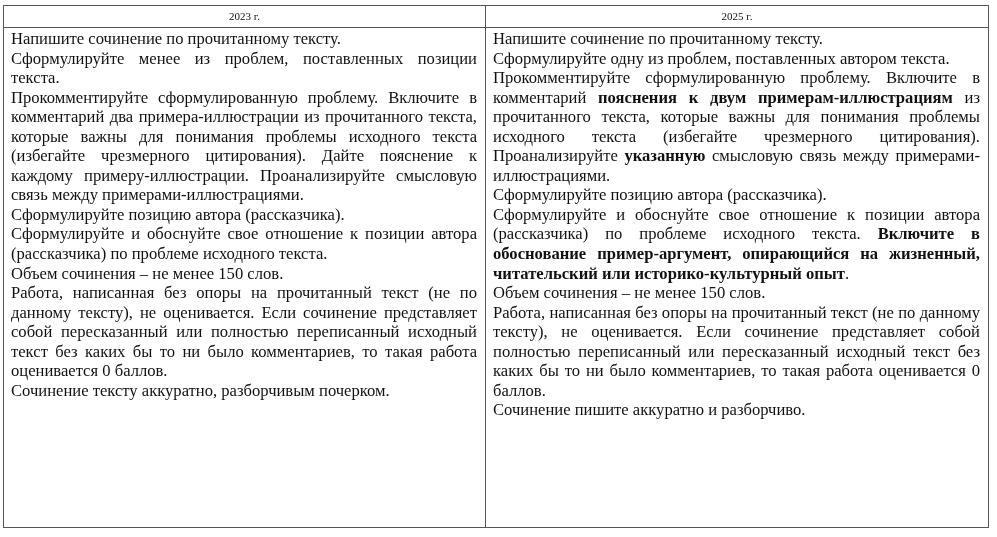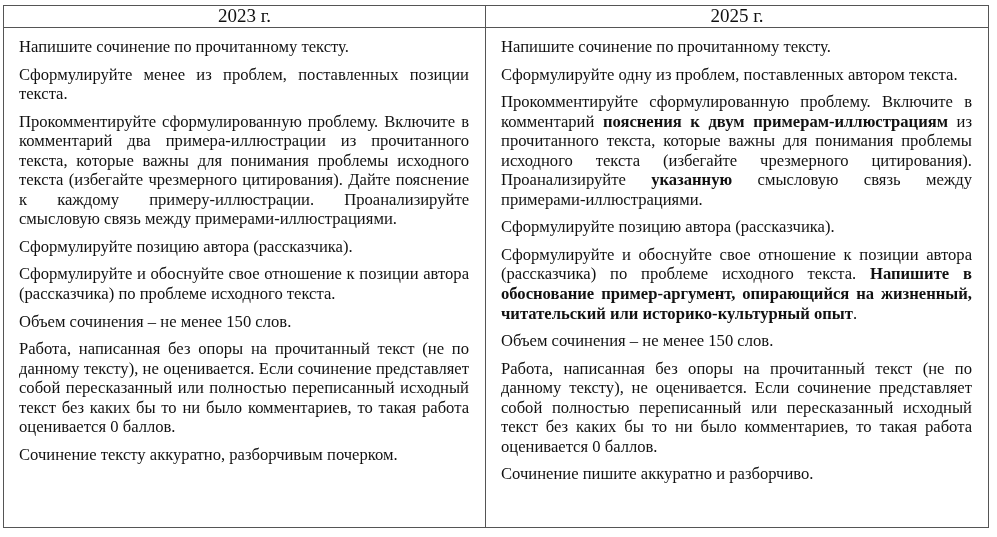--- a/index.html
+++ b/index.html
@@ -23,35 +23,35 @@
       height: 523px;
       border-collapse: collapse;
       table-layout: fixed;
     }
     .doc-table th, .doc-table td {
       border: 1.5px solid #555555;
       vertical-align: top;
     }
     .doc-table th {
       font-weight: normal;
-      font-size: 19px;
+      font-size: 11px;
       height: 21px;
       line-height: 20px;
       padding: 0;
       text-align: center;
     }
     .doc-table td {
       padding: 1px 8px 0 7px;
       font-size: 16.6px;
       line-height: 19.55px;
     }
     .col-left { width: 482px; }
     .col-right { width: 503px; }
     .para {
-      margin: 8px;
+      margin: 0;
       text-align: justify;
       text-align-last: left;
     }
     .para .b { font-weight: normal; }
     .para .bu { font-weight: bold; text-decoration-thickness: 1.5px; text-underline-offset: 2px; }
   </style>
 </head>
 <body>
 
 <table class="doc-table">
@@ -75,20 +75,20 @@
           <p class="para"><span>Сформулируйте и обоснуйте свое отношение к позиции автора (рассказчика) по проблеме исходного текста.</span></p>
           <p class="para"><span>Объем сочинения – не менее 150 слов.</span></p>
           <p class="para"><span>Работа, написанная без опоры на прочитанный текст (не по данному тексту), не оценивается. Если сочинение представляет собой пересказанный или полностью переписанный исходный текст без каких бы то ни было комментариев, то такая работа оценивается 0 баллов.</span></p>
           <p class="para"><span>Сочинение тексту аккуратно, разборчивым почерком.</span></p>
         </td>
       <td>
           <p class="para"><span>Напишите сочинение по прочитанному тексту.</span></p>
           <p class="para"><span>Сформулируйте одну из проблем, поставленных автором текста.</span></p>
           <p class="para"><span>Прокомментируйте сформулированную проблему. Включите в комментарий </span><span class="bu">пояснения к двум примерам-иллюстрациям</span><span> из прочитанного текста, которые важны для понимания проблемы исходного текста (избегайте чрезмерного цитирования). Проанализируйте </span><span class="bu">указанную</span><span> смысловую связь между примерами-иллюстрациями.</span></p>
           <p class="para"><span>Сформулируйте позицию автора (рассказчика).</span></p>
-          <p class="para"><span>Сформулируйте и обоснуйте свое отношение к позиции автора (рассказчика) по проблеме исходного текста. </span><span class="bu">Напишите в обоснование пример-аргумент, опирающийся на жизненный, читательский или историко-культурный опыт</span><span>.</span></p>
+          <p class="para"><span>Сформулируйте и обоснуйте свое отношение к позиции автора (рассказчика) по проблеме исходного текста. </span><span class="bu">Включите в обоснование пример-аргумент, опирающийся на жизненный, читательский или историко-культурный опыт</span><span>.</span></p>
           <p class="para"><span>Объем сочинения – не менее 150 слов.</span></p>
           <p class="para"><span>Работа, написанная без опоры на прочитанный текст (не по данному тексту), не оценивается. Если сочинение представляет собой полностью переписанный или пересказанный исходный текст без каких бы то ни было комментариев, то такая работа оценивается 0 баллов.</span></p>
           <p class="para"><span>Сочинение пишите аккуратно и разборчиво.</span></p>
         </td>
     </tr>
   </tbody>
 </table>
 
 </body></html>

